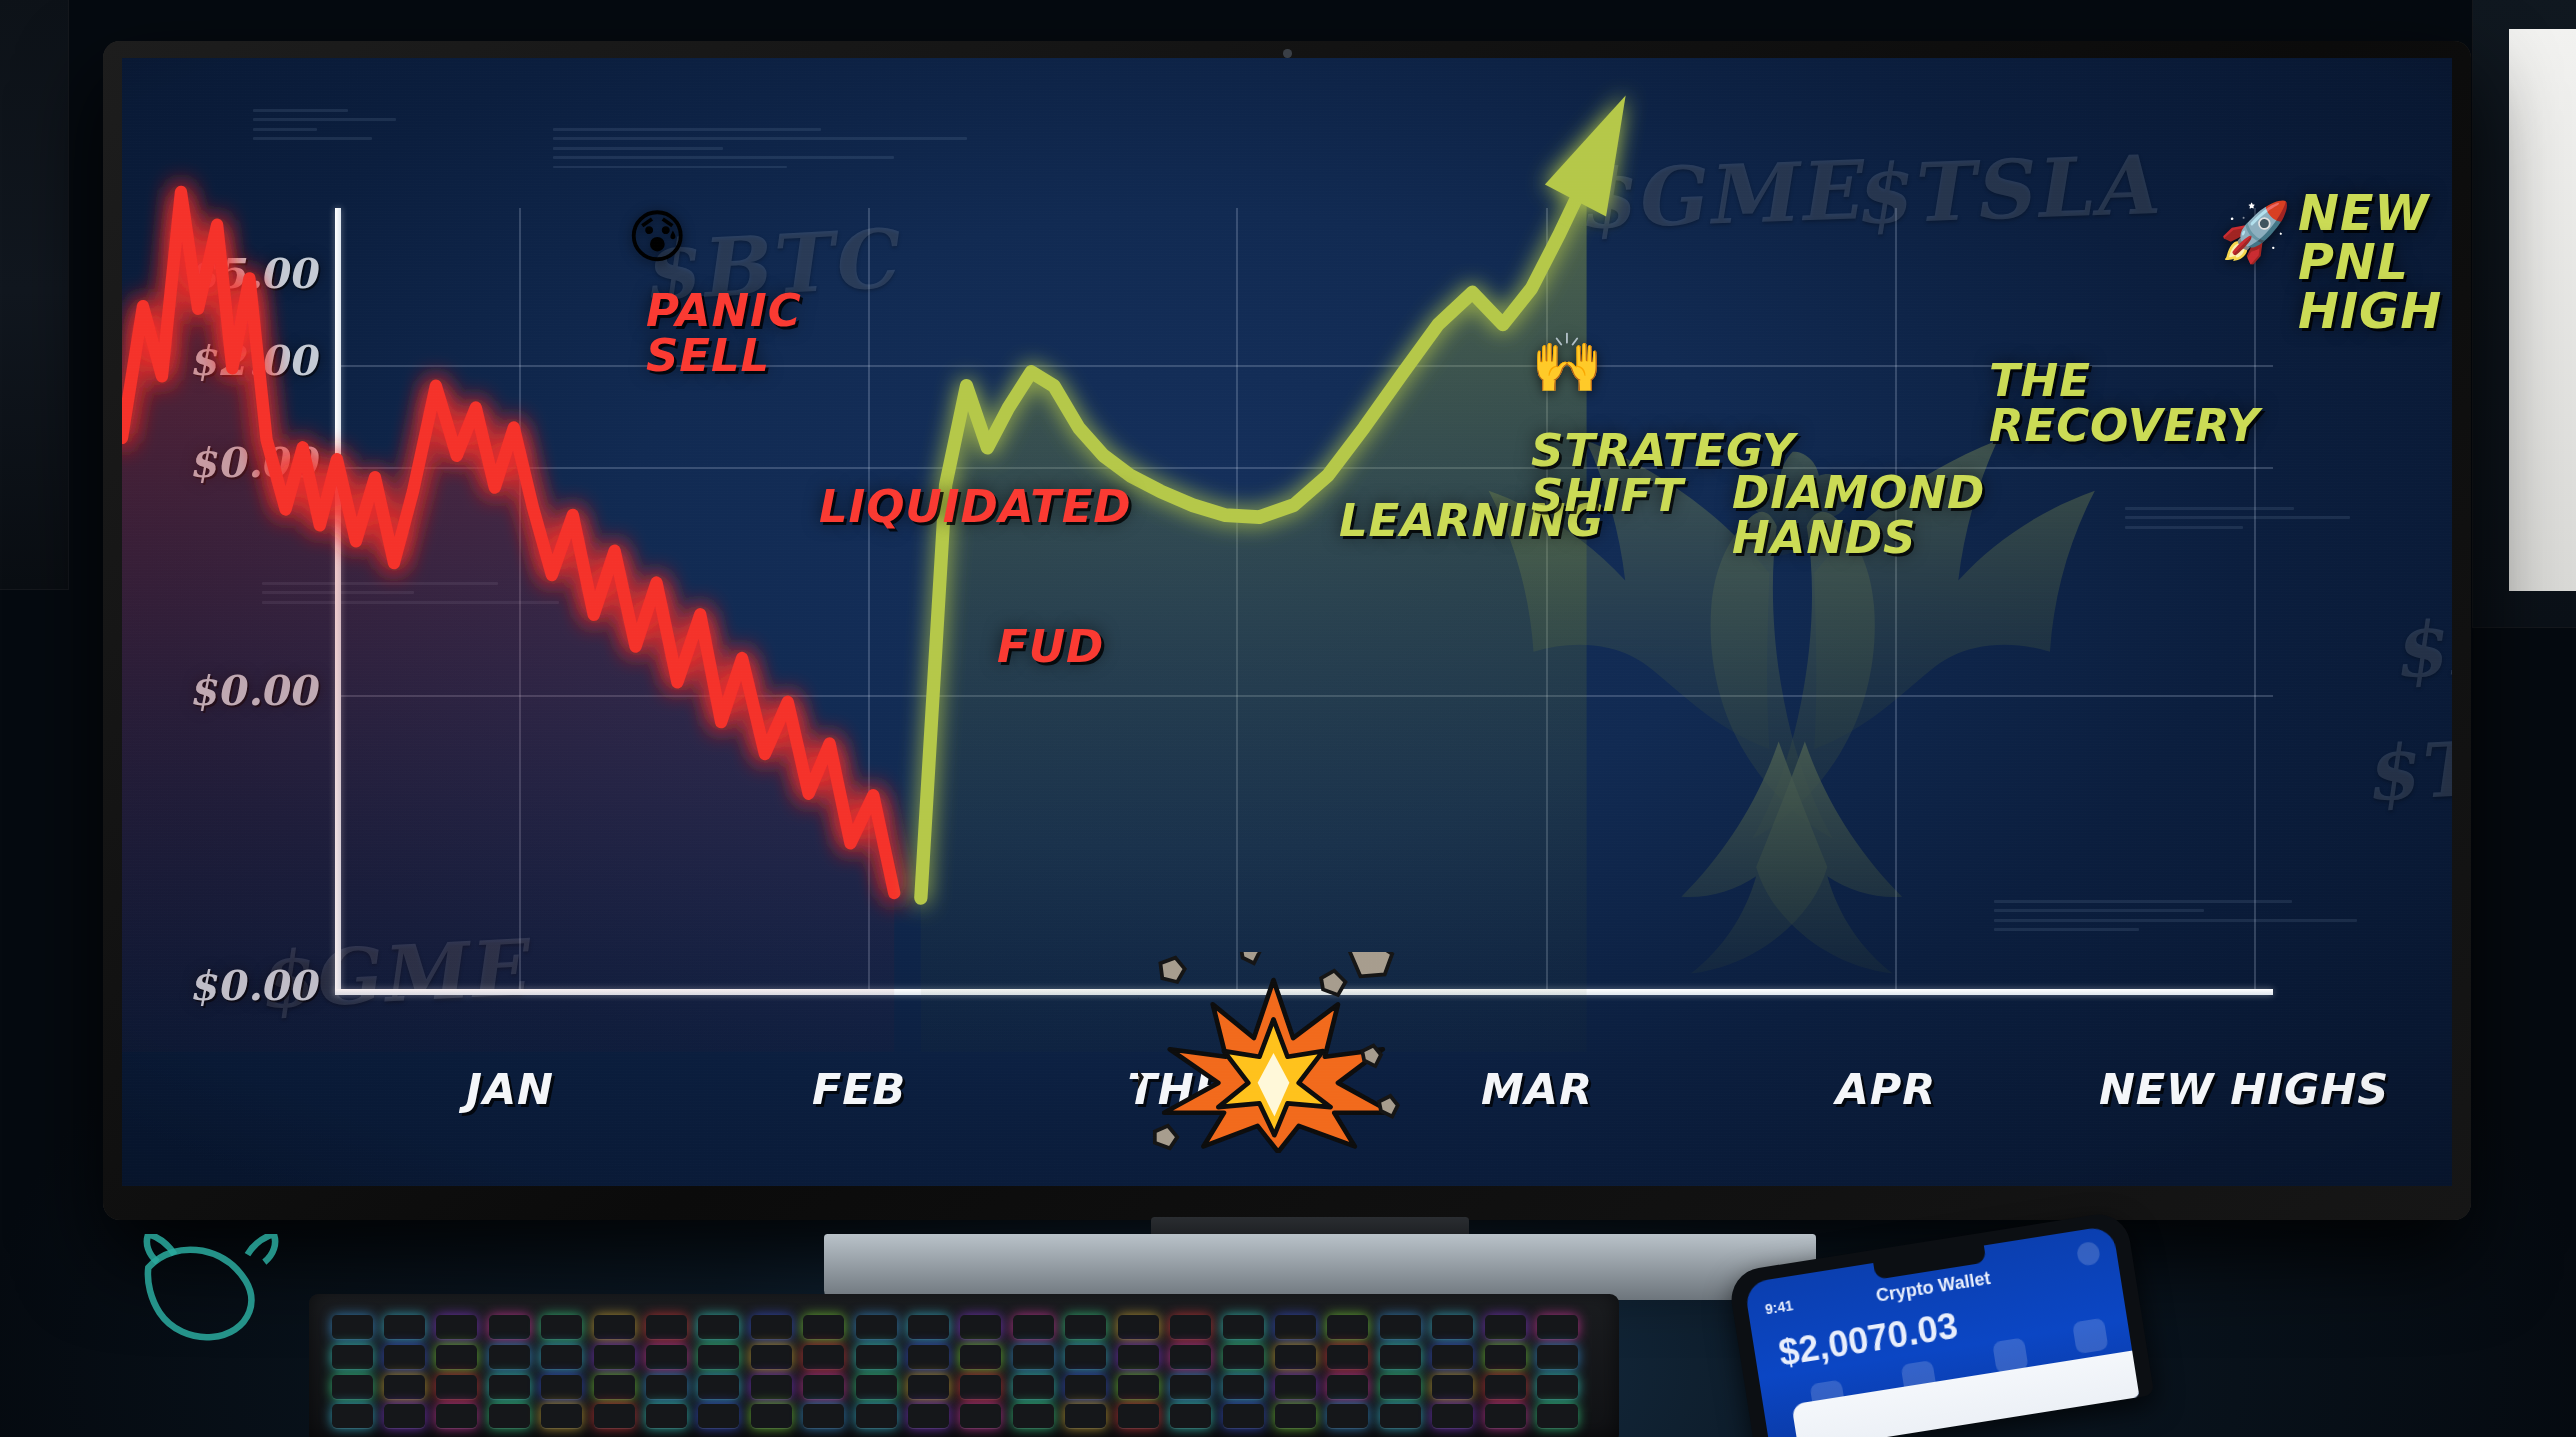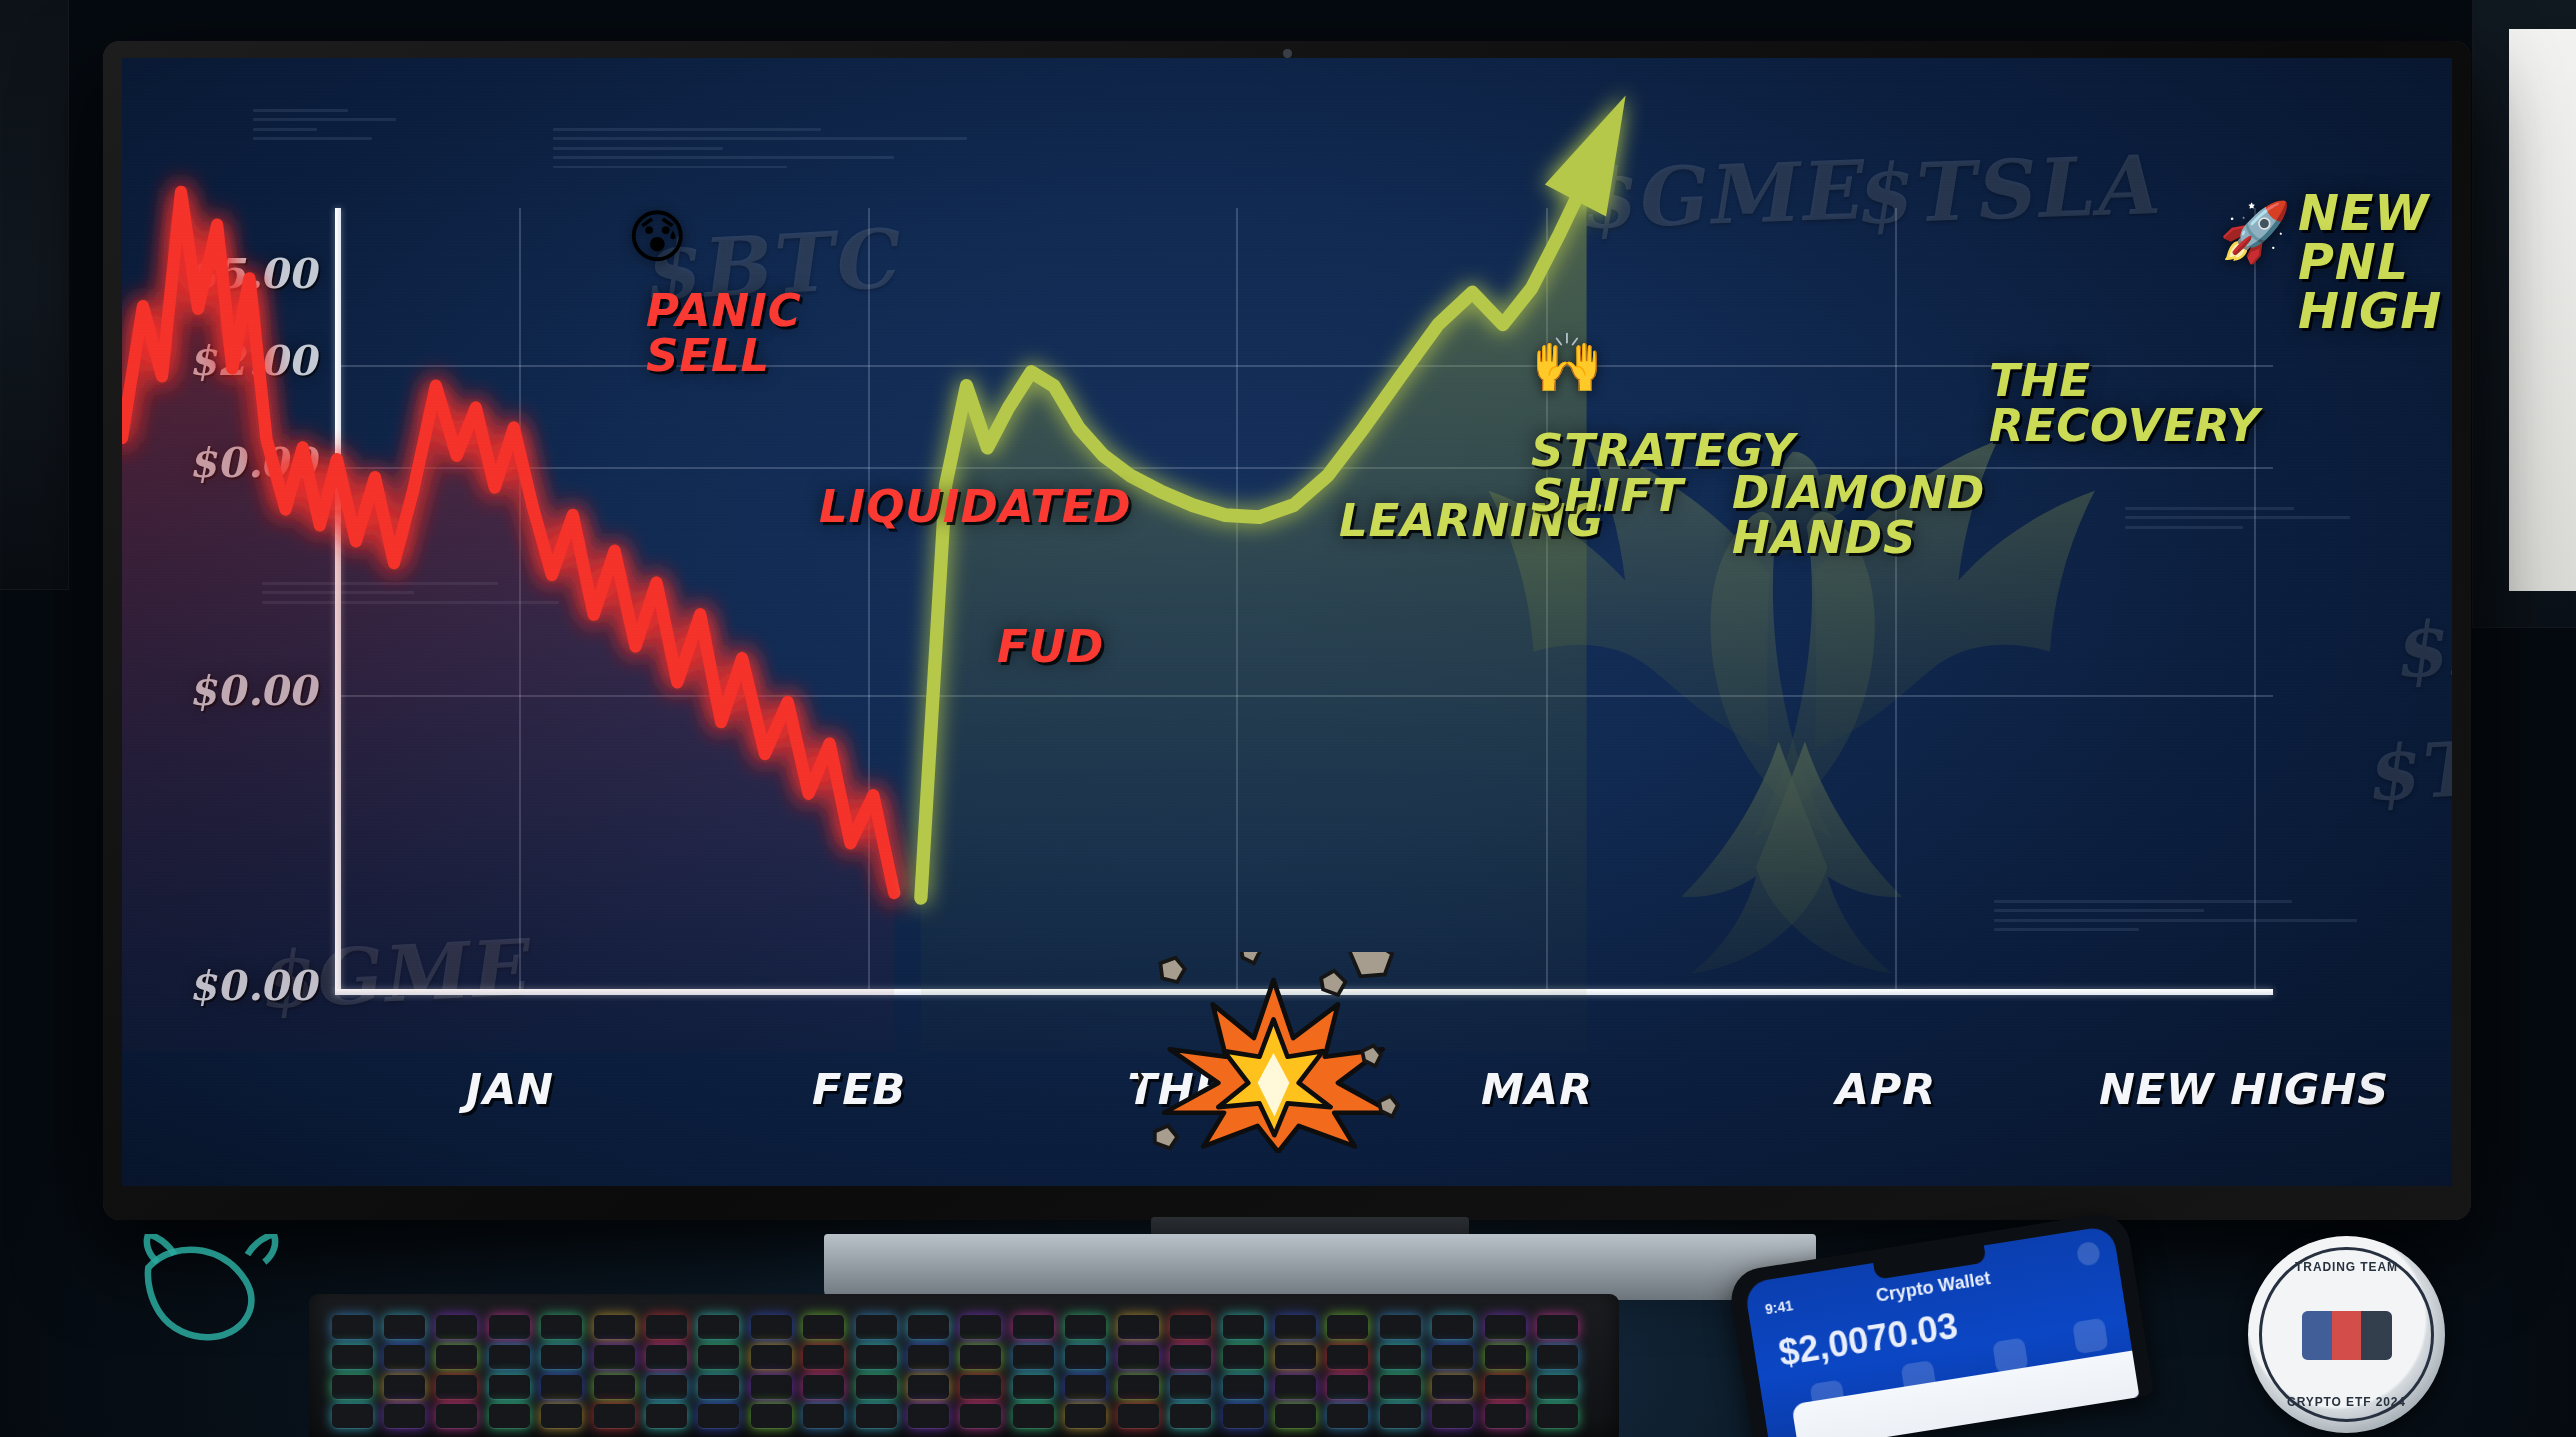--- a/index.html
+++ b/index.html
@@ -410,26 +410,20 @@
       <div class="key" style="left: 1228px; top: 110px; box-shadow: rgba(61, 245, 153, 0.7) 0px 0px 11.2px, rgb(42, 45, 49) 0px 0.9px 0px;"></div>
     </div>
 
   <div id="bull">
     <svg viewBox="0 0 190 140" width="178" height="131">
       <path d="M28 36c14-16 36-22 58-18 20 4 36 16 46 32 6 10 8 22 4 33-6 16-22 26-40 27-22 2-44-8-56-26-9-14-14-32-12-48z" fill="none" stroke="#2fbcae" stroke-width="7" opacity=".85"></path>
       <path d="M38 30c-10-8-14-20-10-30 12 4 22 12 28 22M152 30c10-8 14-20 10-30-12 4-22 12-28 22" fill="none" stroke="#2fbcae" stroke-width="7" opacity=".85"></path>
     </svg>
   </div>
 
-  <div class="sticker" id="sticker-r">
-    <div class="ring"></div>
-    <div class="txt-top">TRADING TEAM</div>
-    <div class="core"></div>
-    <div class="txt-bot">CRYPTO ETF 2024</div>
-  </div>
 
   <div id="phone">
     <div id="phonescreen">
       <div id="notch"></div>
       <div class="ph-txt" style="left:17px;top:20.6px;font-size:14px;font-weight:700;">9:41</div>
       <div class="ph-ico" style="right:17px;top:13px;width:22.5px;height:22.5px;border-radius:50%;"></div>
       <div class="ph-txt" style="left:0;right:0;top:22.5px;text-align:center;font-size:18px;font-weight:700;">Crypto Wallet</div>
       <div class="ph-txt" style="left:24px;top:54px;font-size:36px;font-weight:900;">$2,0070.03</div>
       <div class="ph-ico" style="left:49px;top:110px;"></div>
       <div class="ph-ico" style="left:142px;top:105px;"></div>

